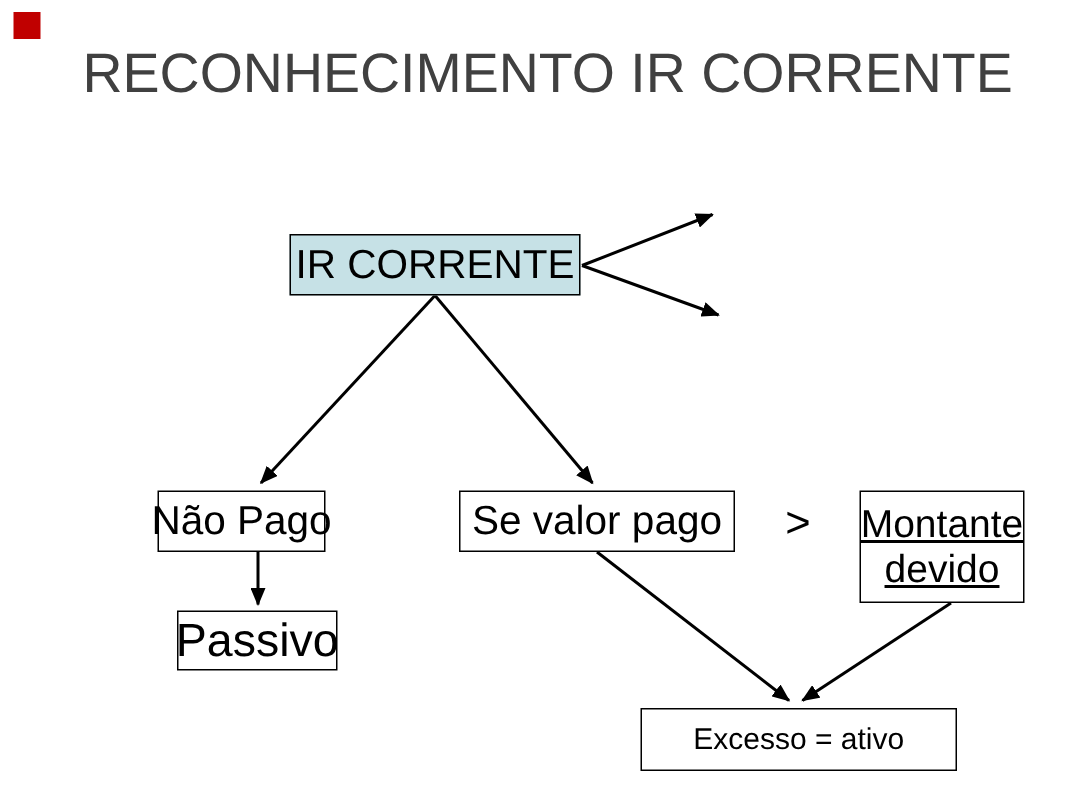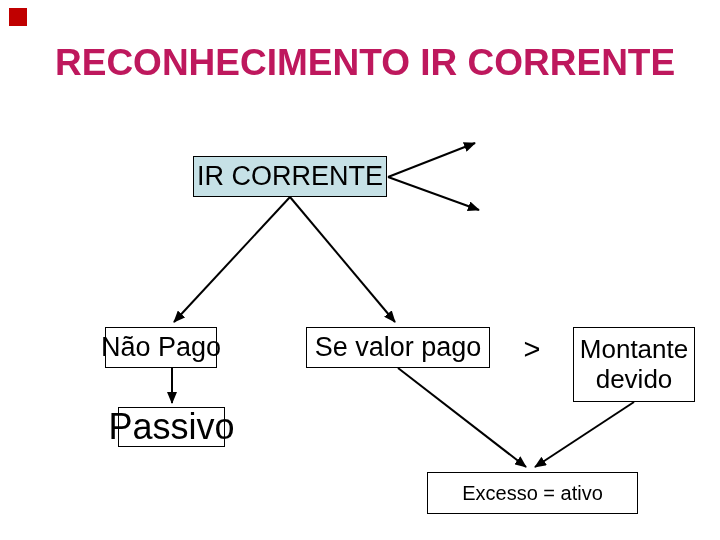--- a/index.html
+++ b/index.html
@@ -20,27 +20,27 @@
     position: absolute;
     left: 9px;
     top: 8px;
     width: 18px;
     height: 18px;
     background: #c00000;
   }
   .slide-title {
     position: absolute;
     left: 55px;
-    top: 42px;
+    top: 28px;
     margin: 0;
     font-size: 37px;
-    font-weight: 700;
+    font-weight: 400;
     letter-spacing: 0px;
     white-space: nowrap;
-    color: #be185d;
+    color: #404040;
   }
   .connectors {
     position: absolute;
     left: 0;
     top: 0;
     width: 720px;
     height: 540px;
     pointer-events: none;
   }
   .node {
@@ -58,22 +58,22 @@
   .node.wrap { white-space: normal; }
   .node.highlight { background: #c6e1e6; }
   .node.borderless { border: none; background: transparent; }
 
   #node-ir-corrente      { left: 193px; top: 156px; width: 194px; height: 41px; font-size: 27px; }
   #node-periodo-atual    { left: 478px; top: 123px; width: 156px; height: 35px; font-size: 24px; }
   #node-periodos-passados{ left: 483px; top: 197px; width: 212px; height: 36px; font-size: 24px; }
   #node-nao-pago         { left: 105px; top: 327px; width: 112px; height: 41px; font-size: 27px; }
   #node-se-valor-pago    { left: 306px; top: 327px; width: 184px; height: 41px; font-size: 27px; }
   #node-comparator       { left: 512px; top: 330px; width:  40px; height: 38px; font-size: 29px; }
-  #node-montante-devido  { left: 573px; top: 327px; width: 122px; height: 75px; font-size: 26px; }
-  #node-passivo          { left: 118px; top: 407px; width: 107px; height: 40px; font-size: 36px; }
+  #node-montante-devido  { left: 573px; top: 327px; width: 110px; height: 75px; font-size: 26px; text-decoration: underline; }
+  #node-passivo          { left: 118px; top: 407px; width: 107px; height: 40px; font-size: 31px; }
   #node-excesso-ativo    { left: 427px; top: 472px; width: 211px; height: 42px; font-size: 20px; }
 </style>
 </head>
 <body>
 
 <div class="slide">
 
   <div class="accent-square"></div>
 
   <h1 class="slide-title">RECONHECIMENTO IR CORRENTE</h1>

